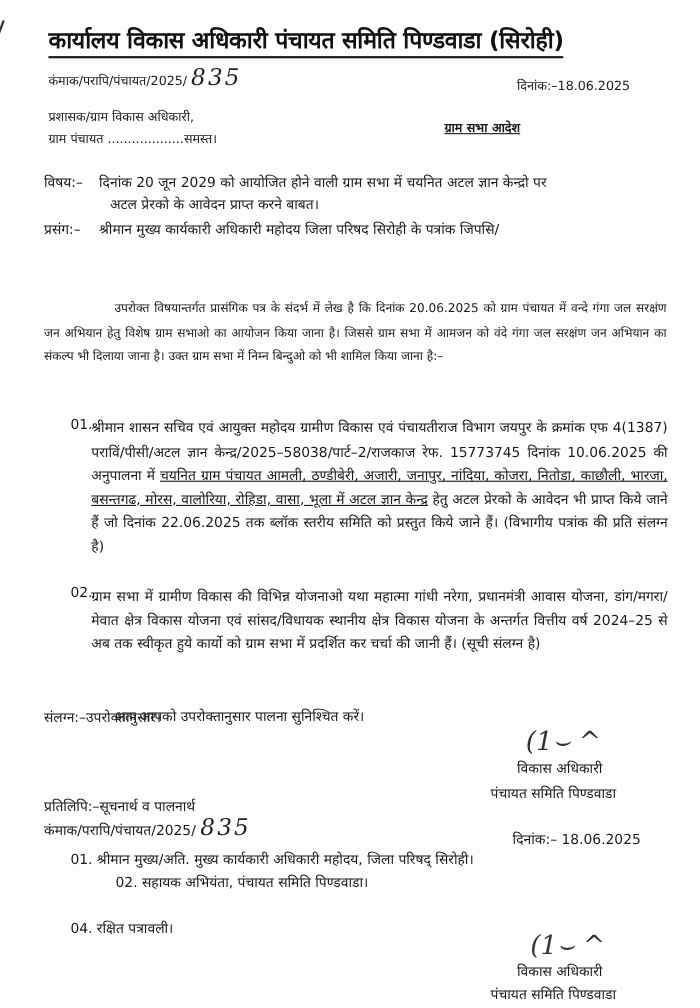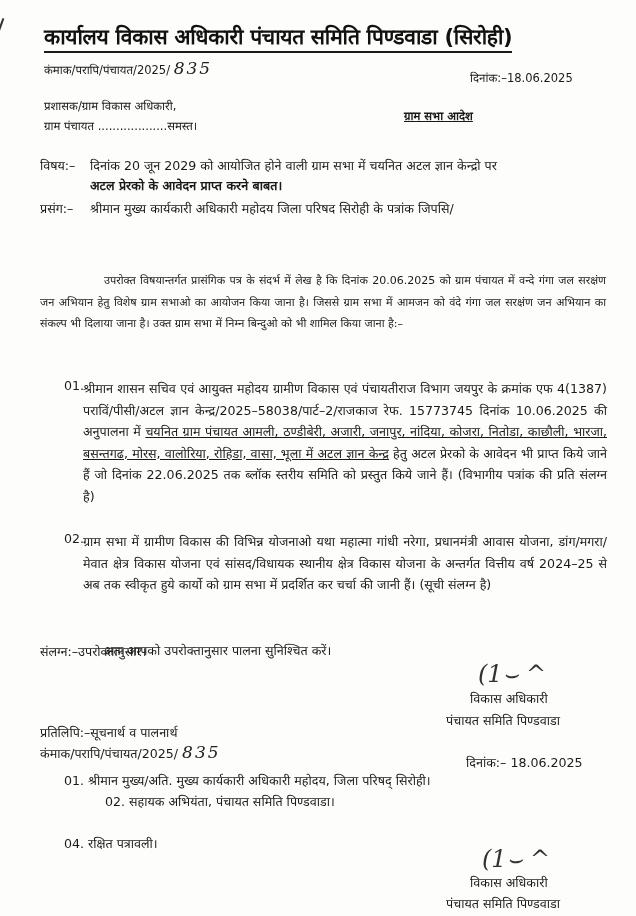--- a/index.html
+++ b/index.html
@@ -10,21 +10,21 @@
       background: #fdfdfb;
     }
     .page { position: absolute; left: 0; top: 0; width: 536px; height: 916px; }
     .abs { position: absolute; white-space: nowrap; }
     .title {
       left: 44px; top: 22px; font-size: 21px; font-weight: bold; letter-spacing: -0.3px;
       border-bottom: 2px solid #1a1a1a; padding-bottom: 1px; color: #111;
     }
     .small { font-size: 11.5px; }
     .body { font-size: 12.6px; line-height: 21px; }
-    .hand { font-family: "DejaVu Serif", serif; font-style: italic; font-size: 17px; color: #222; letter-spacing: 2px; margin-top: 32px; }
+    .hand { font-family: "DejaVu Serif", serif; font-style: italic; font-size: 21px; color: #222; letter-spacing: 2px; margin-top: 32px; }
     .bold { font-weight: bold; }
     .ul { text-decoration: underline; }
     .para { position: absolute; left: 40px; width: 566px; font-size: 11px; line-height: 21.5px; text-align: justify; }
     .indent-block { position: absolute; left: 83px; width: 524px; font-size: 12.6px; line-height: 21.5px; text-align: justify; }
     .num { position: absolute; font-size: 12.6px; }
     .sig { font-family: "DejaVu Serif", serif; font-style: italic; color: #333; }
     .corner-mark { left: 0px; top: 18px; width: 2px; height: 14px; background: #333; transform: rotate(20deg); }
   </style>
 </head>
 <body>
@@ -47,21 +47,21 @@
   <div class="abs small" style="left:44px; top:98px;">प्रशासक/ग्राम विकास अधिकारी,</div>
   <div class="abs small" style="left:44px; top:118px;">
     <span>ग्राम पंचायत</span>
     <span>...................</span><span>समस्त।</span>
   </div>
 
   <div class="abs small bold ul" style="left:404px; top:108px;">ग्राम सभा आदेश</div>
 
   <div class="abs body" style="left:40px; top:155px;">विषय:–</div>
   <div class="abs body" style="left:90px; top:155px;">दिनांक 20 जून 2029 को आयोजित होने वाली ग्राम सभा में चयनित अटल ज्ञान केन्द्रो पर</div>
-  <div class="abs body" style="left:90px; top:175px;font-weight:bold;">अटल प्रेरको के आवेदन प्राप्त करने बाबत।</div>
+  <div class="abs body" style="left:100px; top:175px;">अटल प्रेरको के आवेदन प्राप्त करने बाबत।</div>
 
   <div class="abs body" style="left:40px; top:198px;">प्रसंग:–</div>
   <div class="abs body" style="left:90px; top:198px;">श्रीमान मुख्य कार्यकारी अधिकारी महोदय जिला परिषद सिरोही के पत्रांक जिपसि/</div>
 
   <div class="para" style="top:270px; text-indent:64px;">उपरोक्त विषयान्तर्गत प्रासंगिक पत्र के संदर्भ में लेख है कि दिनांक 20.06.2025 को ग्राम पंचायत में वन्दे गंगा जल सरक्षंण जन अभियान हेतु विशेष ग्राम सभाओ का आयोजन किया जाना है। जिससे ग्राम सभा में आमजन को वंदे गंगा जल सरक्षंण जन अभियान का संकल्प भी दिलाया जाना है। उक्त ग्राम सभा में निम्न बिन्दुओ को भी शामिल किया जाना है:–</div>
 
   <div class="num" style="left:64px; top:378px;">01.</div>
   <div class="indent-block" style="top:378px;">
     <span>श्रीमान शासन सचिव एवं आयुक्त महोदय ग्रामीण विकास एवं पंचायतीराज विभाग जयपुर के क्रमांक एफ 4(1387) पराविं/पीसी/अटल ज्ञान केन्द्र/2025–58038/पार्ट–2/राजकाज रेफ. 15773745 दिनांक 10.06.2025 की अनुपालना में </span><span class="ul">चयनित ग्राम पंचायत आमली, ठण्डीबेरी, अजारी, जनापुर, नांदिया, कोजरा, नितोडा, काछौली, भारजा, बसन्तगढ, मोरस, वालोरिया, रोहिडा, वासा, भूला में अटल ज्ञान केन्द्र</span><span> हेतु अटल प्रेरको के आवेदन भी प्राप्त किये जाने हैं जो दिनांक 22.06.2025 तक ब्लॉक स्तरीय समिति को प्रस्तुत किये जाने हैं। (विभागीय पत्रांक की प्रति संलग्न है)</span>
   </div>

